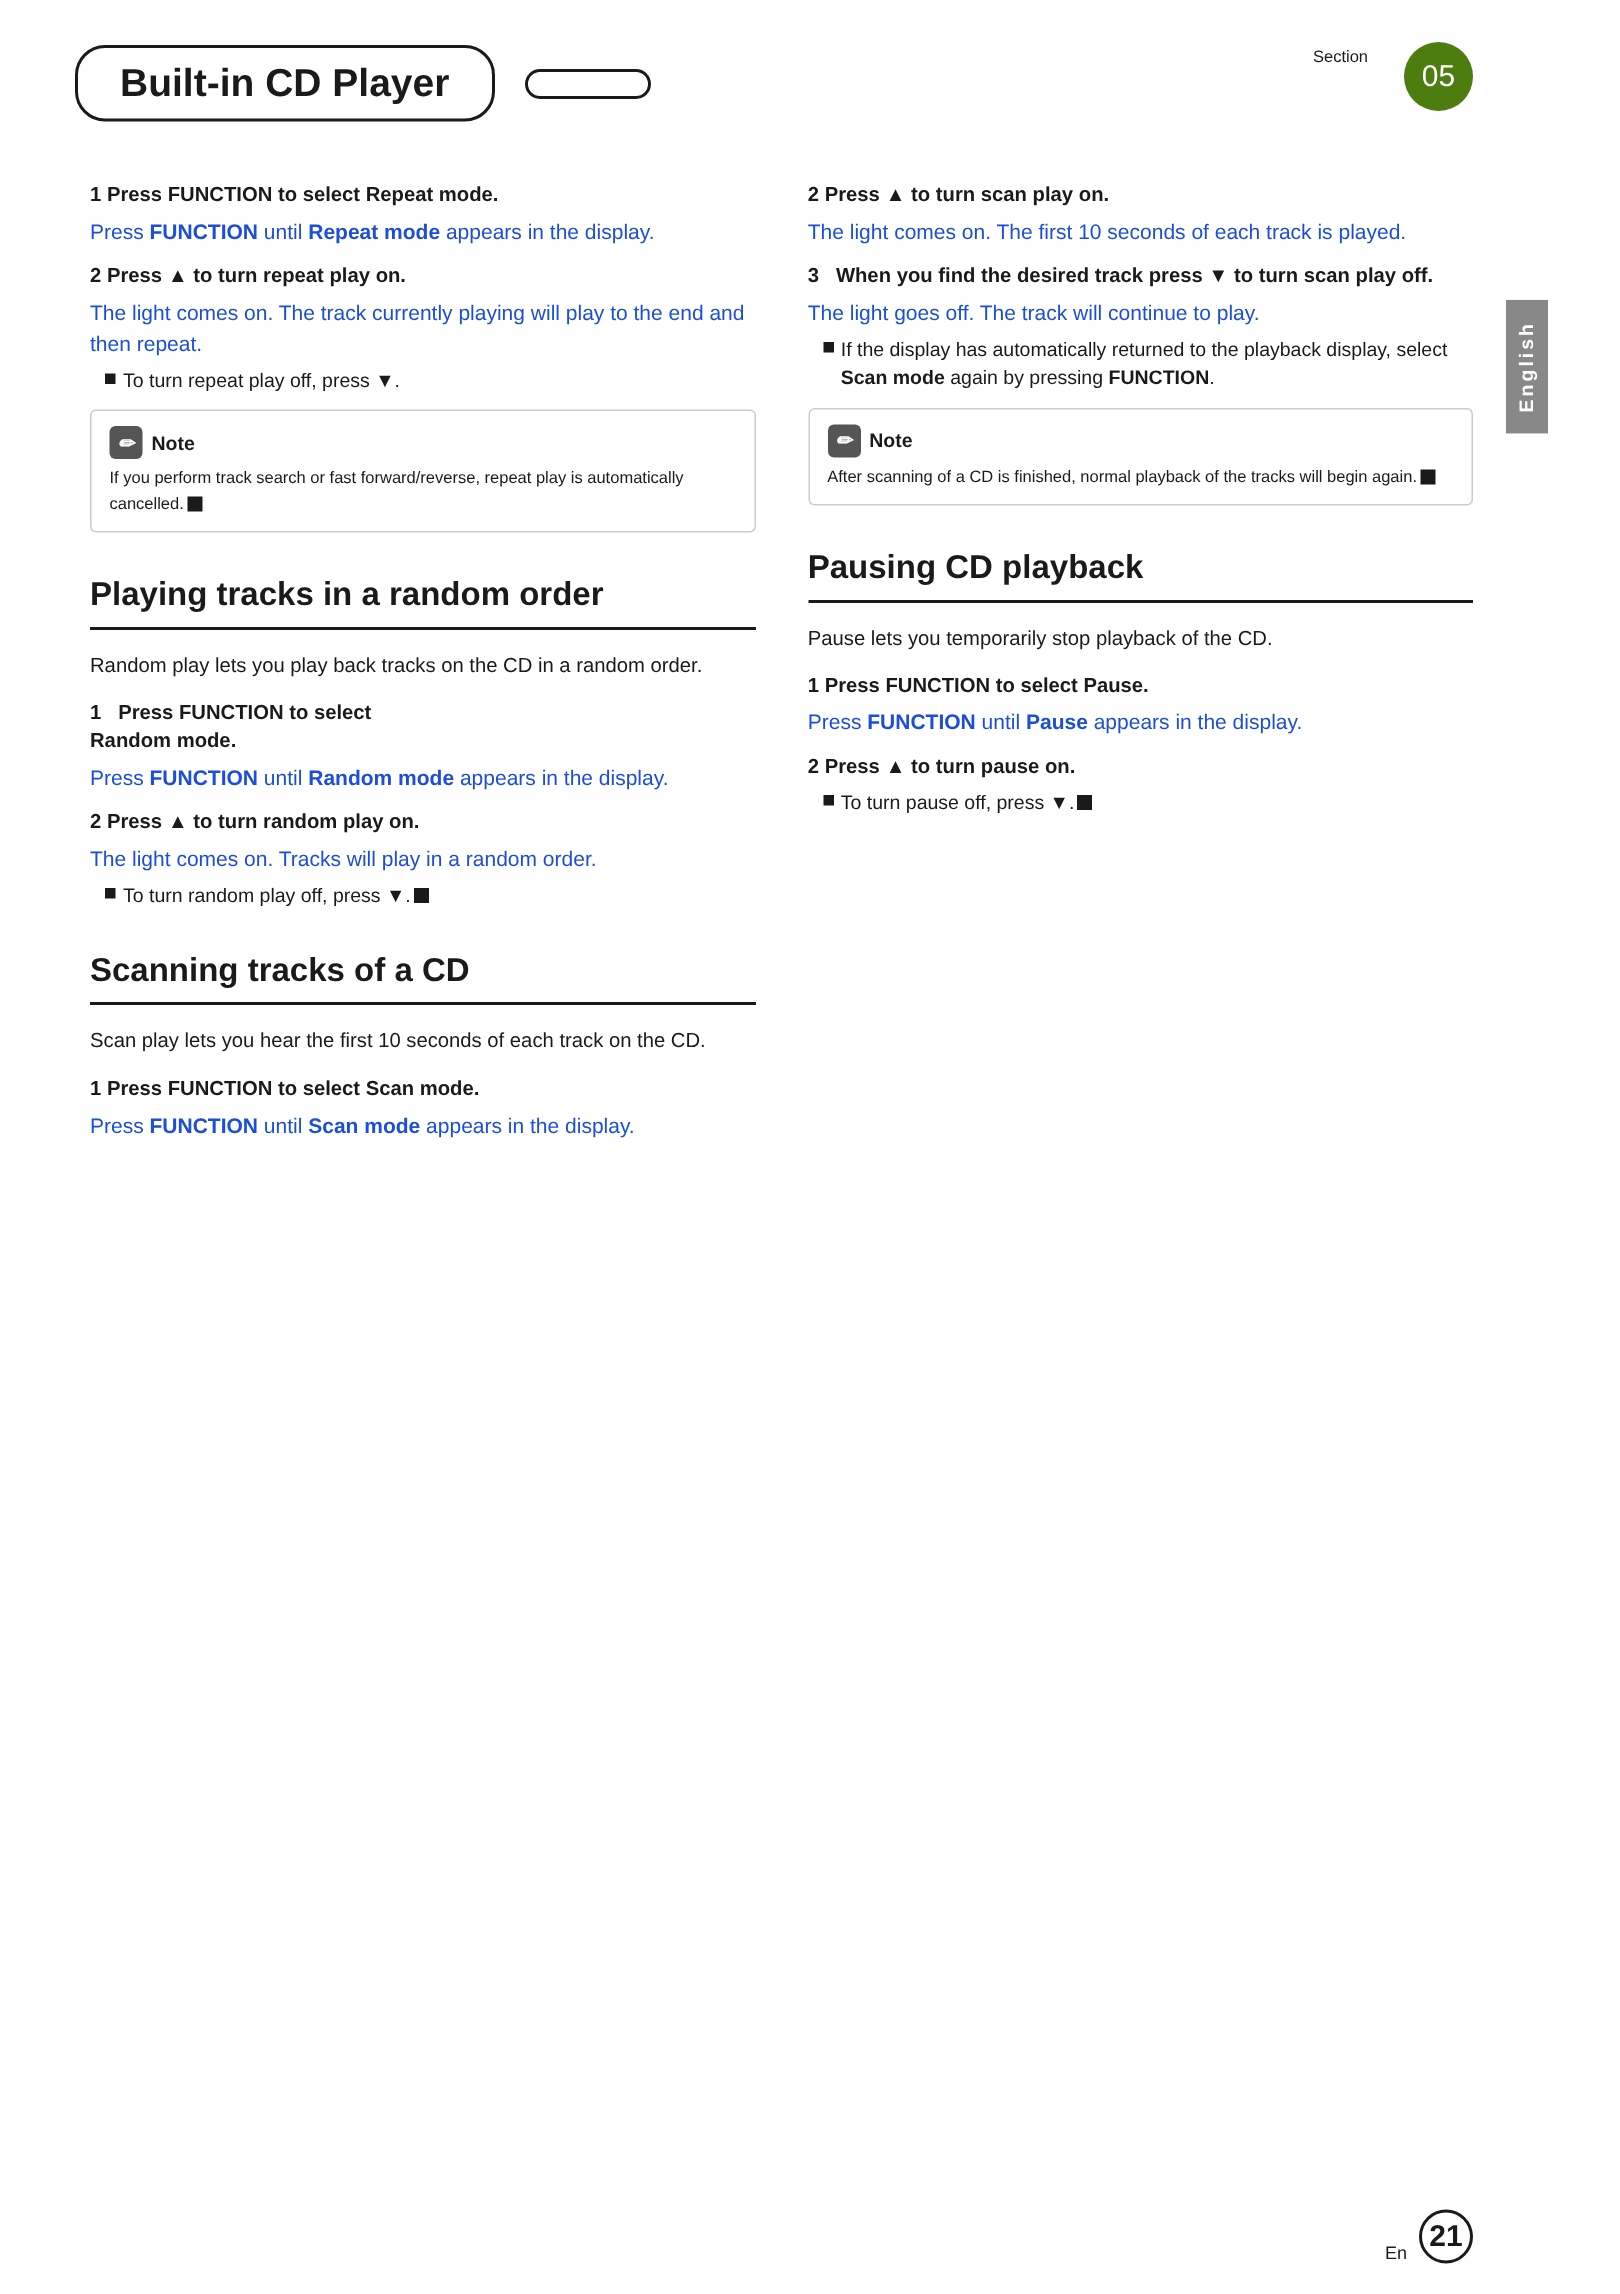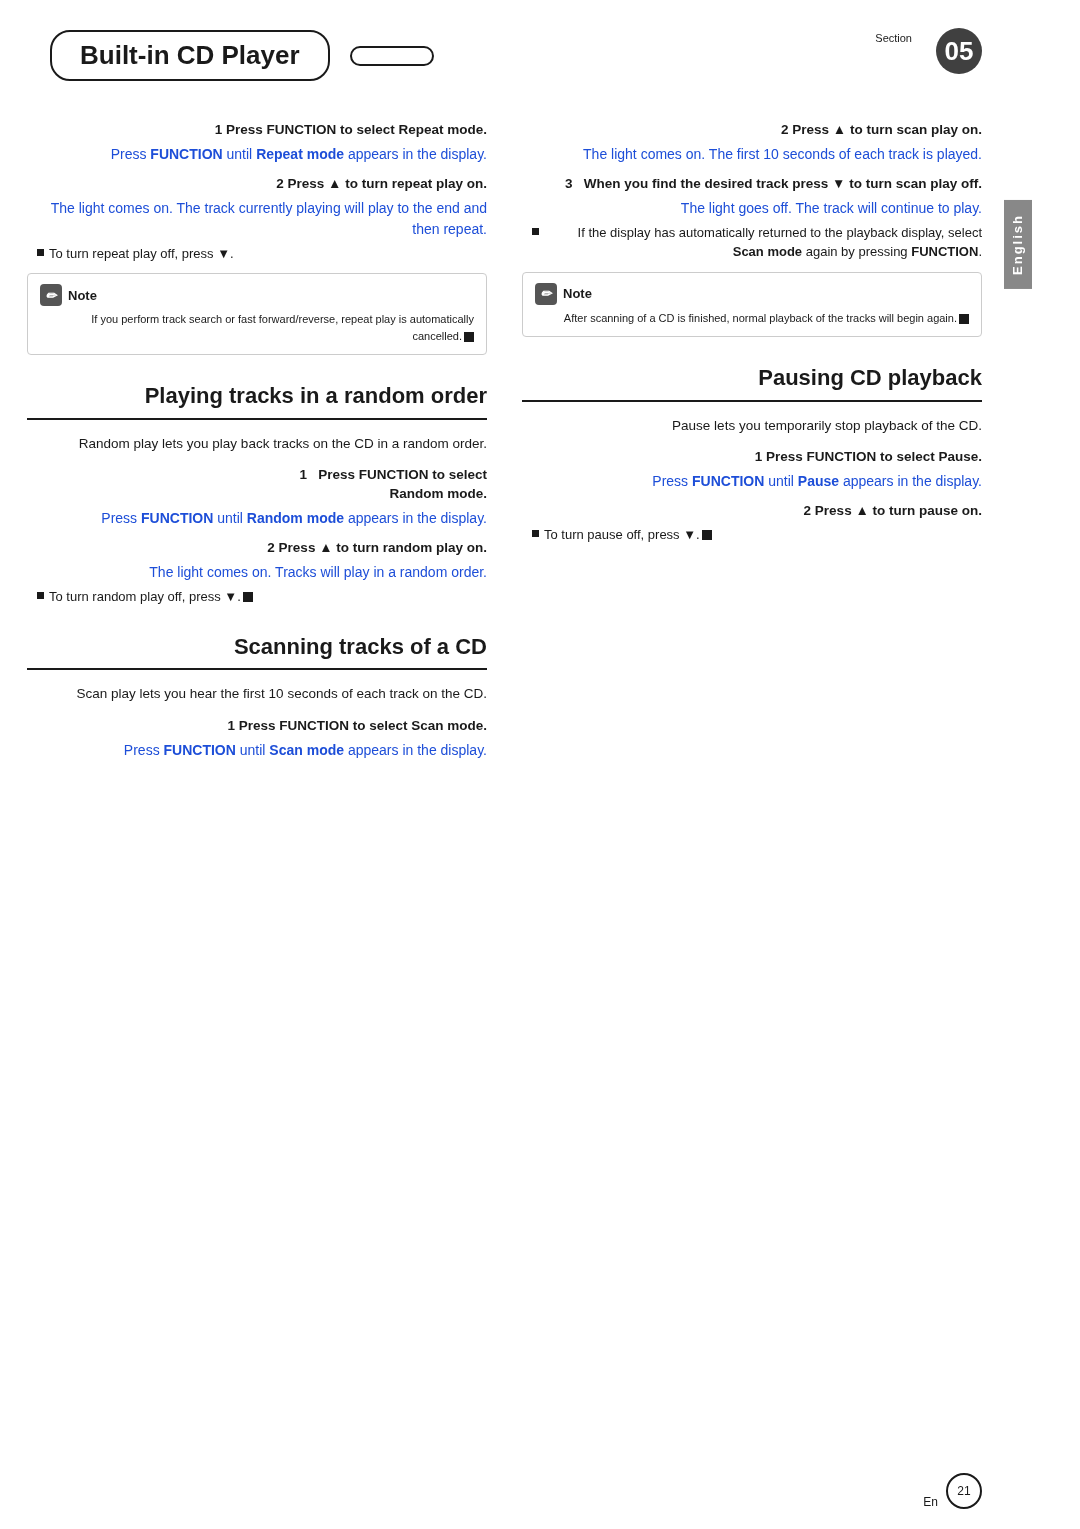--- a/index.html
+++ b/index.html
@@ -45,30 +45,30 @@
 
     .section-label {
       font-size: 11px;
       color: #1a1a1a;
       position: absolute;
       right: 120px;
       top: 32px;
     }
 
     .section-badge {
-      background: #404040;
+      background: #4d7c0f;
       color: #fff;
       border-radius: 50%;
       width: 46px;
       height: 46px;
       display: flex;
       align-items: center;
       justify-content: center;
-      font-size: 26px;
-      font-weight: bold;
+      font-size: 20px;
+      font-weight: normal;
       position: absolute;
       right: 50px;
       top: 28px;
     }
 
     
     .side-tab {
       position: absolute;
       right: 0;
       top: 200px;
@@ -80,22 +80,21 @@
       color: #fff;
       font-size: 13px;
       font-weight: bold;
       padding: 14px 6px;
       letter-spacing: 2px;
     }
 
     
     .content {
       display: flex;
-      padding: 10px 50px 20px 27px;
-      text-align: right;
+      padding: 10px 50px 20px 60px;
     }
 
     .col-left {
       flex: 1;
       min-width: 0;
     }
 
     .col-right {
       flex: 1;
       min-width: 0;
@@ -227,22 +226,22 @@
     }
 
     .footer-page {
       border: 2px solid #1a1a1a;
       border-radius: 50%;
       width: 36px;
       height: 36px;
       display: flex;
       align-items: center;
       justify-content: center;
-      font-size: 12px;
-      font-weight: normal;
+      font-size: 20px;
+      font-weight: bold;
     }
 
     .divider-line {
       border: none;
       border-top: 2px solid #1a1a1a;
       margin: 6px 0 14px 0;
     }
 
     .header-center-box {
       border: 2px solid #1a1a1a;

